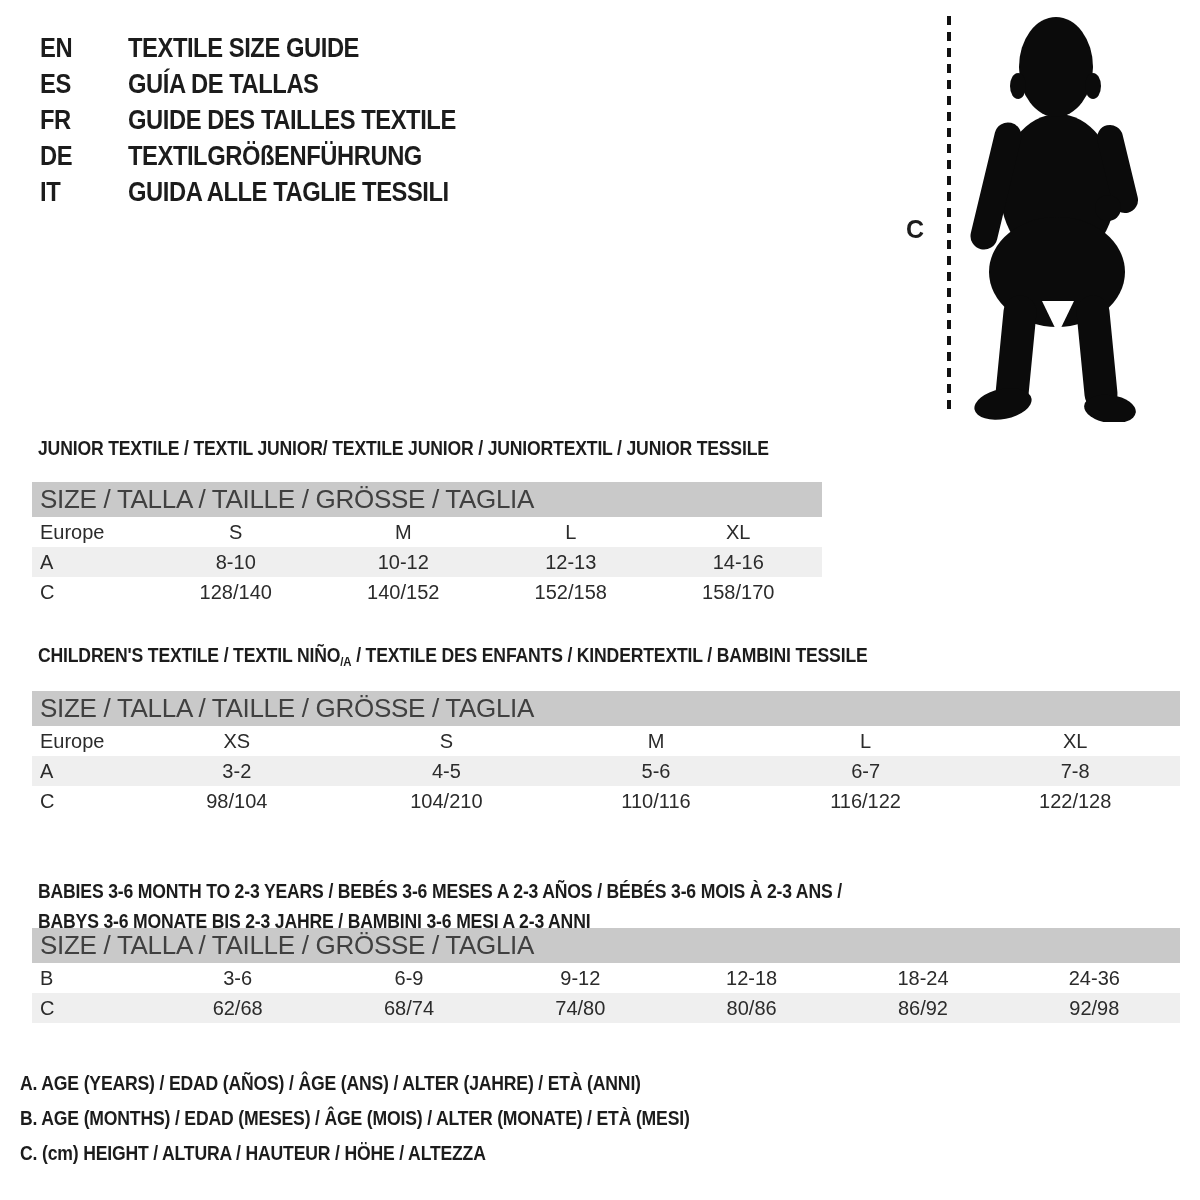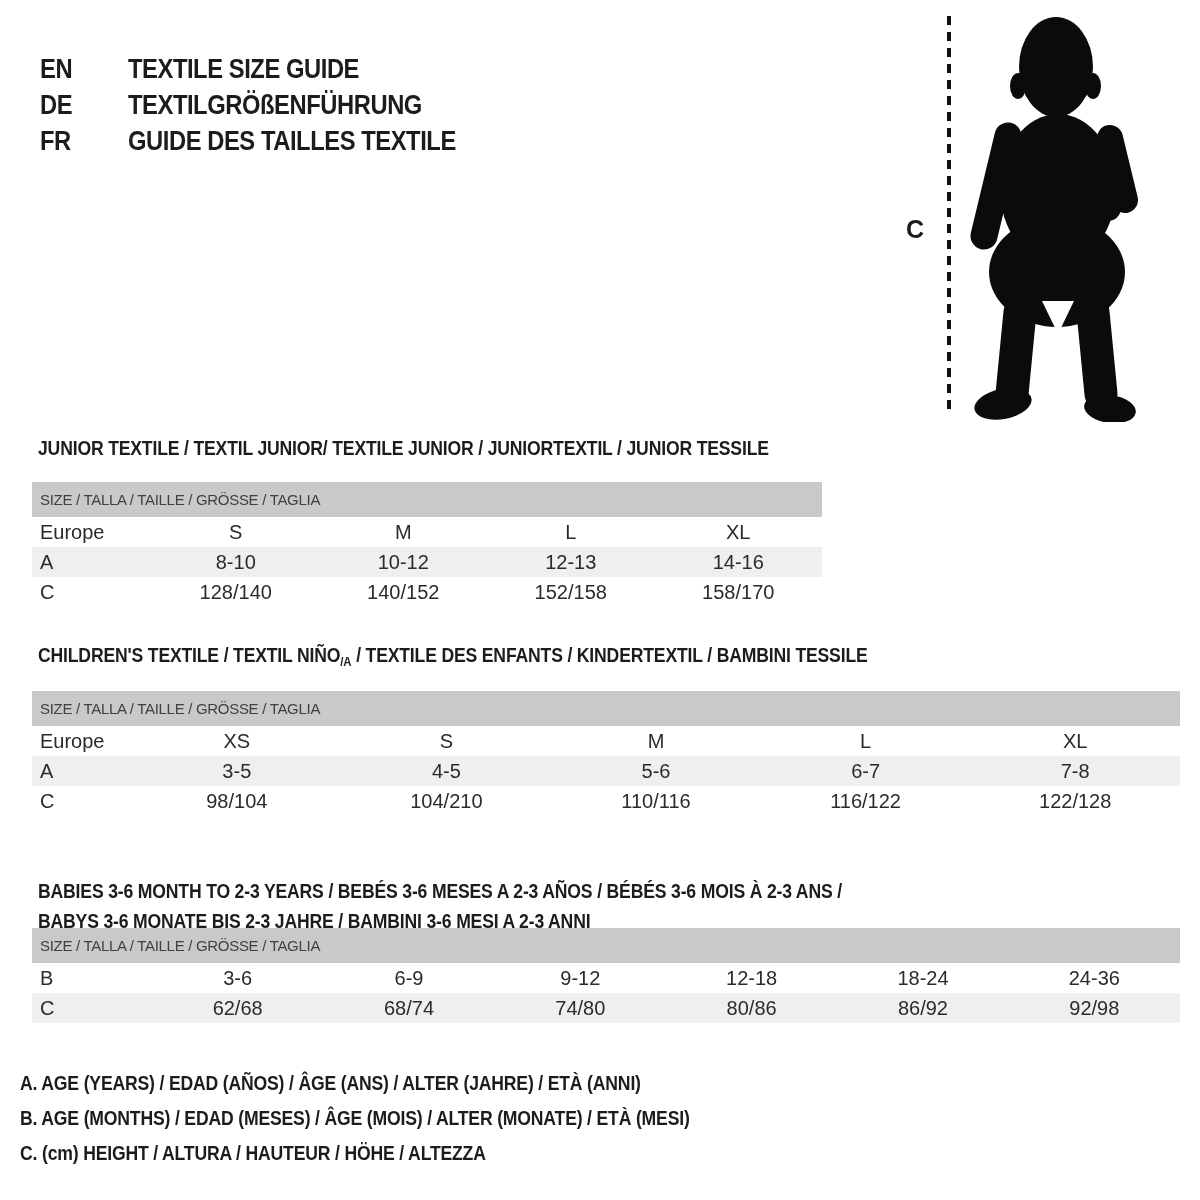--- a/index.html
+++ b/index.html
@@ -6,21 +6,21 @@
   html,body { margin:0; padding:0; }
   body {
     width:1200px; height:1200px; position:relative;
     background:#ffffff; color:#1c1c1c;
     font-family:"Liberation Sans", sans-serif;
     overflow:hidden;
   }
   .condensed { transform:scaleX(0.88); transform-origin:0 50%; white-space:nowrap; }
 
   
-  .lang-list { position:absolute; left:40px; top:30px;margin-top:21px; }
+  .lang-list { position:absolute; left:40px; top:30px; }
   .lang-row { display:flex; height:36px; align-items:center; }
   .lang-code, .lang-label {
     font-weight:700; font-size:27px; letter-spacing:-0.5px;
   }
   .lang-code { width:88px; flex:0 0 88px; }
 
   
   .measure-c { position:absolute; left:906px; top:215px; font-size:25px; font-weight:700; }
   .dash-svg { position:absolute; left:945px; top:16px; }
   .baby-svg { position:absolute; left:962px; top:14px; }
@@ -31,47 +31,55 @@
     letter-spacing:-0.2px; line-height:30px;
   }
   .sub-a { font-size:13px; vertical-align:-4px; font-weight:700; }
 
   
   table.size-table {
     position:absolute; border-collapse:collapse; table-layout:fixed;
     font-size:20px; color:#2b2b2b;
   }
   th.size-bar {
-    background:#c9c9c9; height:35px; font-size:15px; font-weight:400;
+    background:#c9c9c9; height:35px; font-size:26px; font-weight:400;
     color:#404040; text-align:left; padding:0 0 0 8px; letter-spacing:-0.3px;
     white-space:nowrap;
   }
   td { height:30px; text-align:center; padding:0; font-weight:400; white-space:nowrap; }
   td.first { text-align:left; padding-left:8px; }
   tr.row-alt { background:#efefef; }
 
   
   .legend { position:absolute; left:20px; top:1066px; }
   .legend-line { height:35px; line-height:35px; font-size:20px; font-weight:700; letter-spacing:-0.2px; }
 </style>
 </head>
 <body>
 
 <div class="lang-list">
   <div class="lang-row">
     <span class="lang-code condensed">EN</span>
     <span class="lang-label condensed">TEXTILE SIZE GUIDE</span>
   </div>
   <div class="lang-row">
+    <span class="lang-code condensed">ES</span>
+    <span class="lang-label condensed">GUÍA DE TALLAS</span>
+  </div>
+  <div class="lang-row">
+    <span class="lang-code condensed">FR</span>
+    <span class="lang-label condensed">GUIDE DES TAILLES TEXTILE</span>
+  </div>
+  <div class="lang-row">
     <span class="lang-code condensed">DE</span>
     <span class="lang-label condensed">TEXTILGRÖßENFÜHRUNG</span>
   </div>
   <div class="lang-row">
-    <span class="lang-code condensed">FR</span>
-    <span class="lang-label condensed">GUIDE DES TAILLES TEXTILE</span>
+    <span class="lang-code condensed">IT</span>
+    <span class="lang-label condensed">GUIDA ALLE TAGLIE TESSILI</span>
   </div>
 </div>
 
 <div class="measure-c">C</div>
 
 <svg class="dash-svg" width="8" height="400">
   <line x1="4" y1="0" x2="4" y2="400" stroke="#111" stroke-width="4" stroke-dasharray="9 7"></line>
 </svg>
 
 <svg class="baby-svg" width="178" height="408" viewBox="0 0 178 408">
@@ -156,21 +164,21 @@
   <tr>
     <td class="first">Europe</td>
     <td>XS</td>
     <td>S</td>
     <td>M</td>
     <td>L</td>
     <td>XL</td>
   </tr>
   <tr class="row-alt">
     <td class="first">A</td>
-    <td>3-5</td>
+    <td>3-2</td>
     <td>4-5</td>
     <td>5-6</td>
     <td>6-7</td>
     <td>7-8</td>
   </tr>
   <tr>
     <td class="first">C</td>
     <td>98/104</td>
     <td>104/210</td>
     <td>110/116</td>

